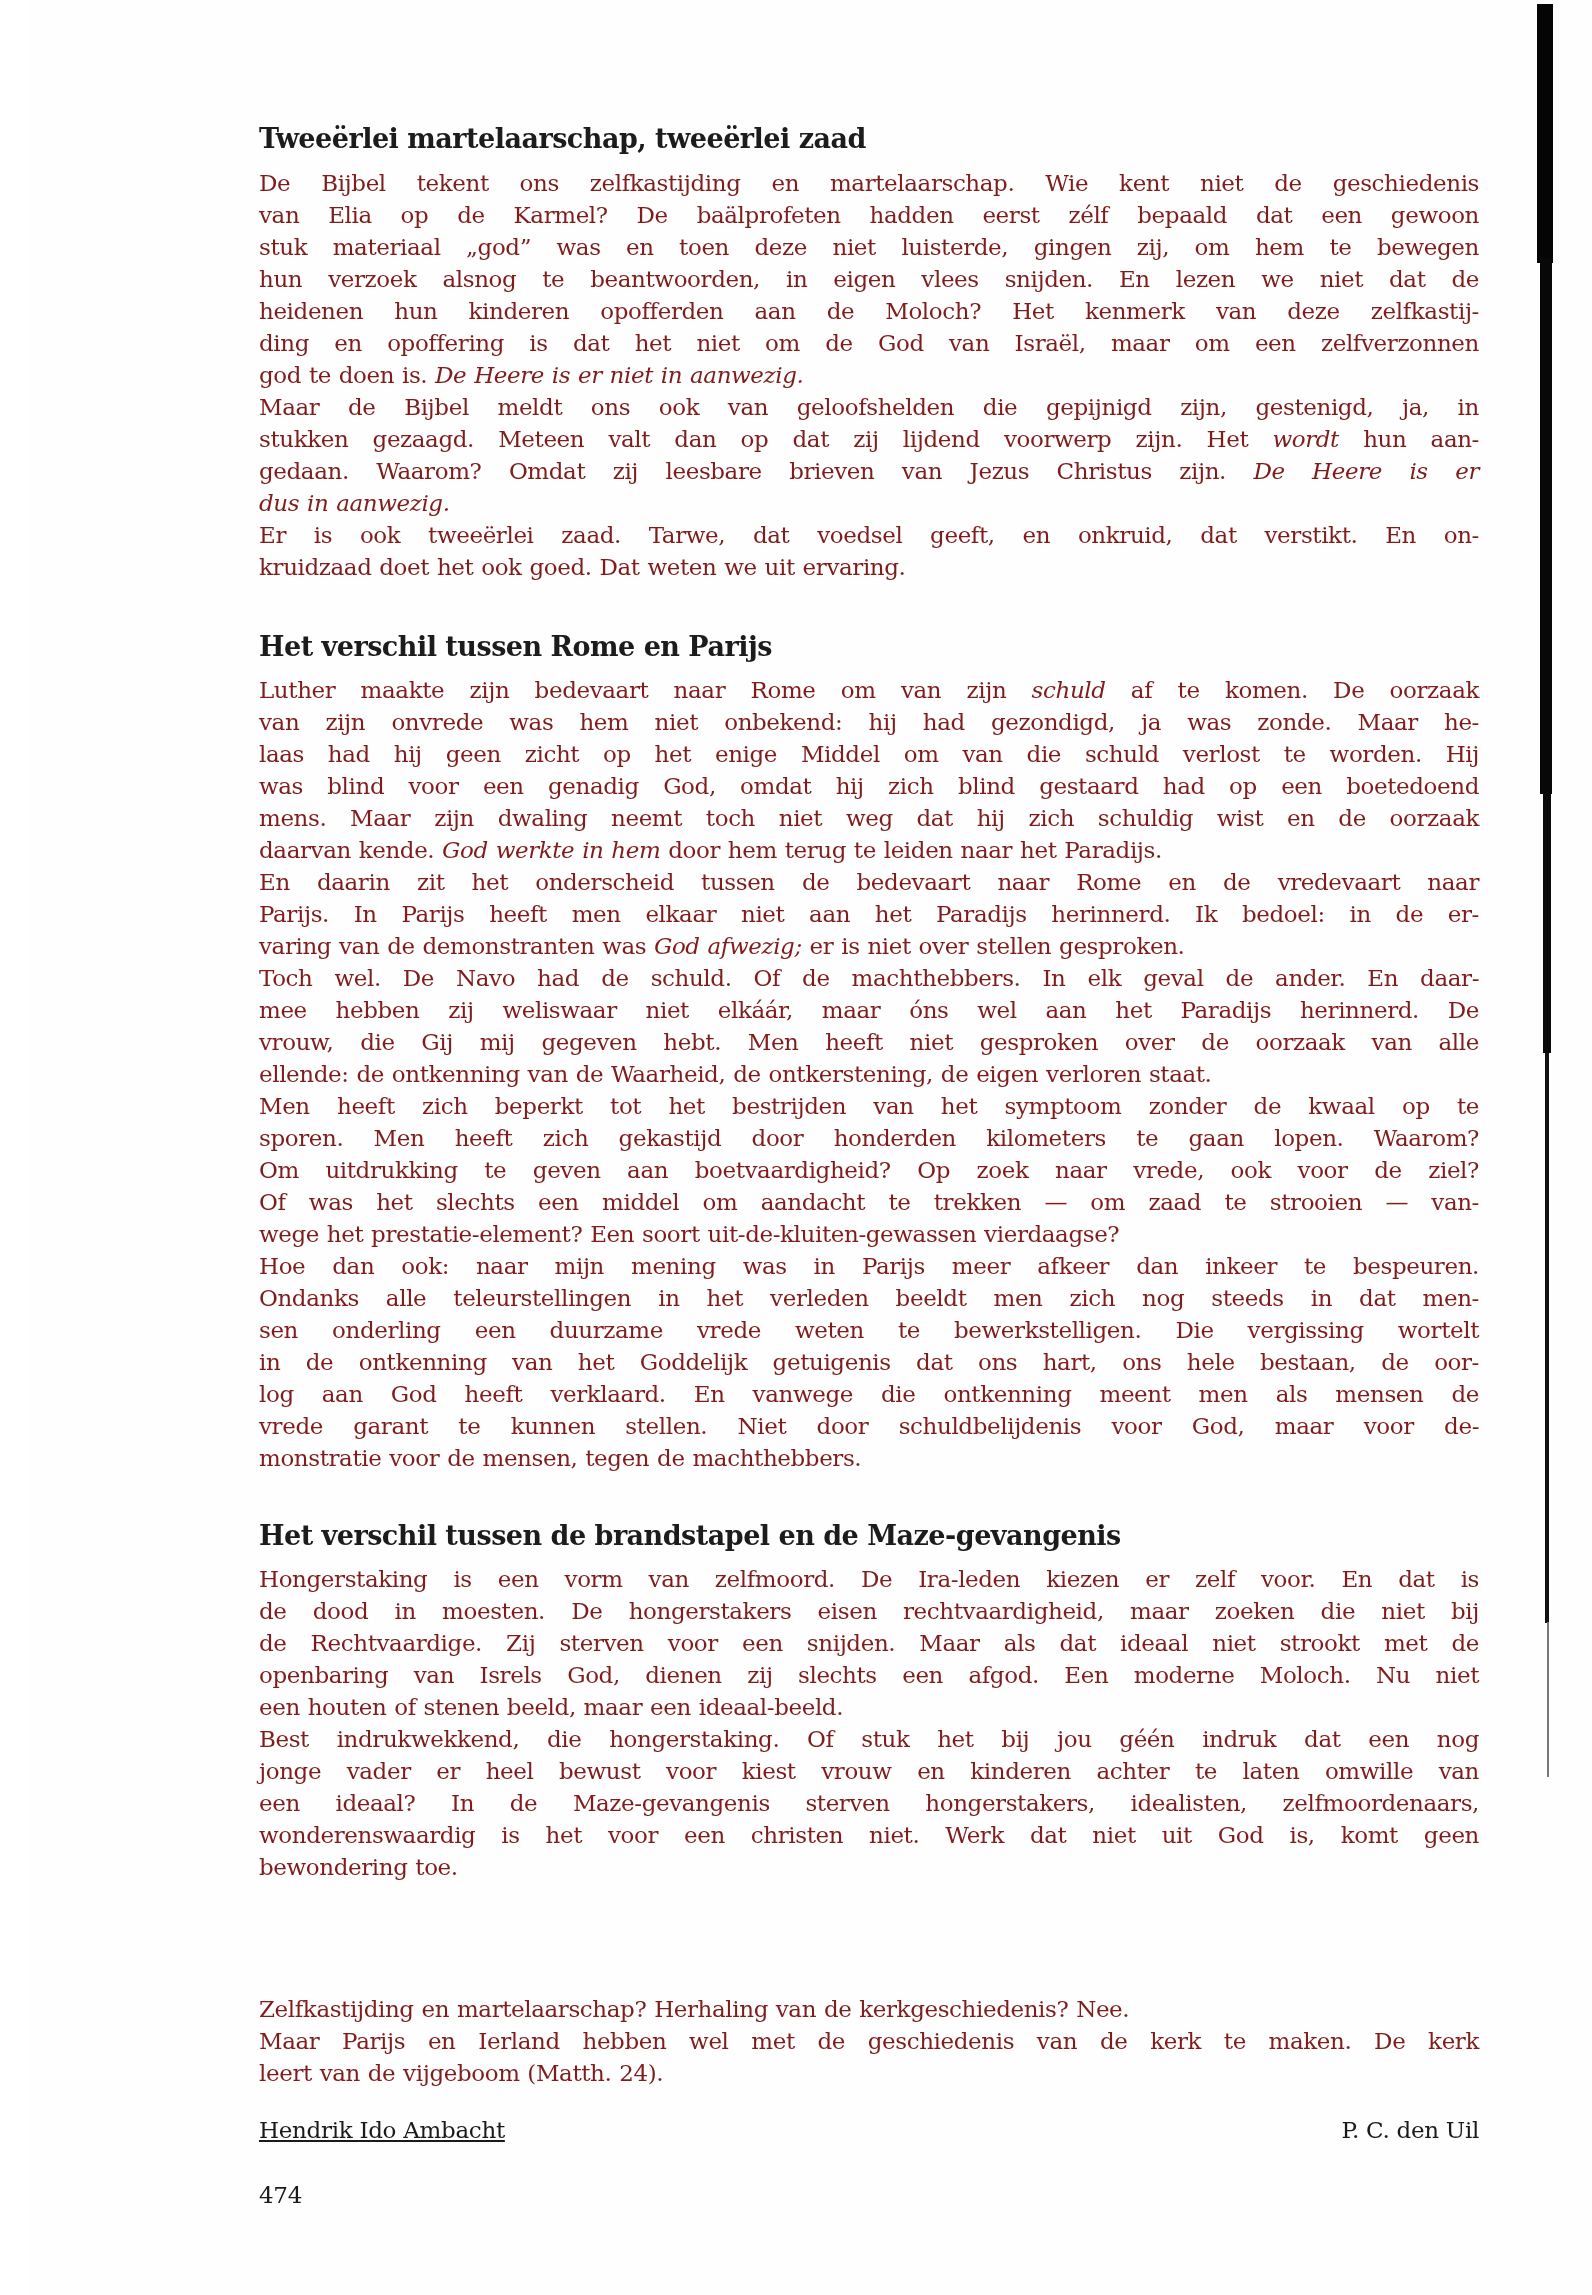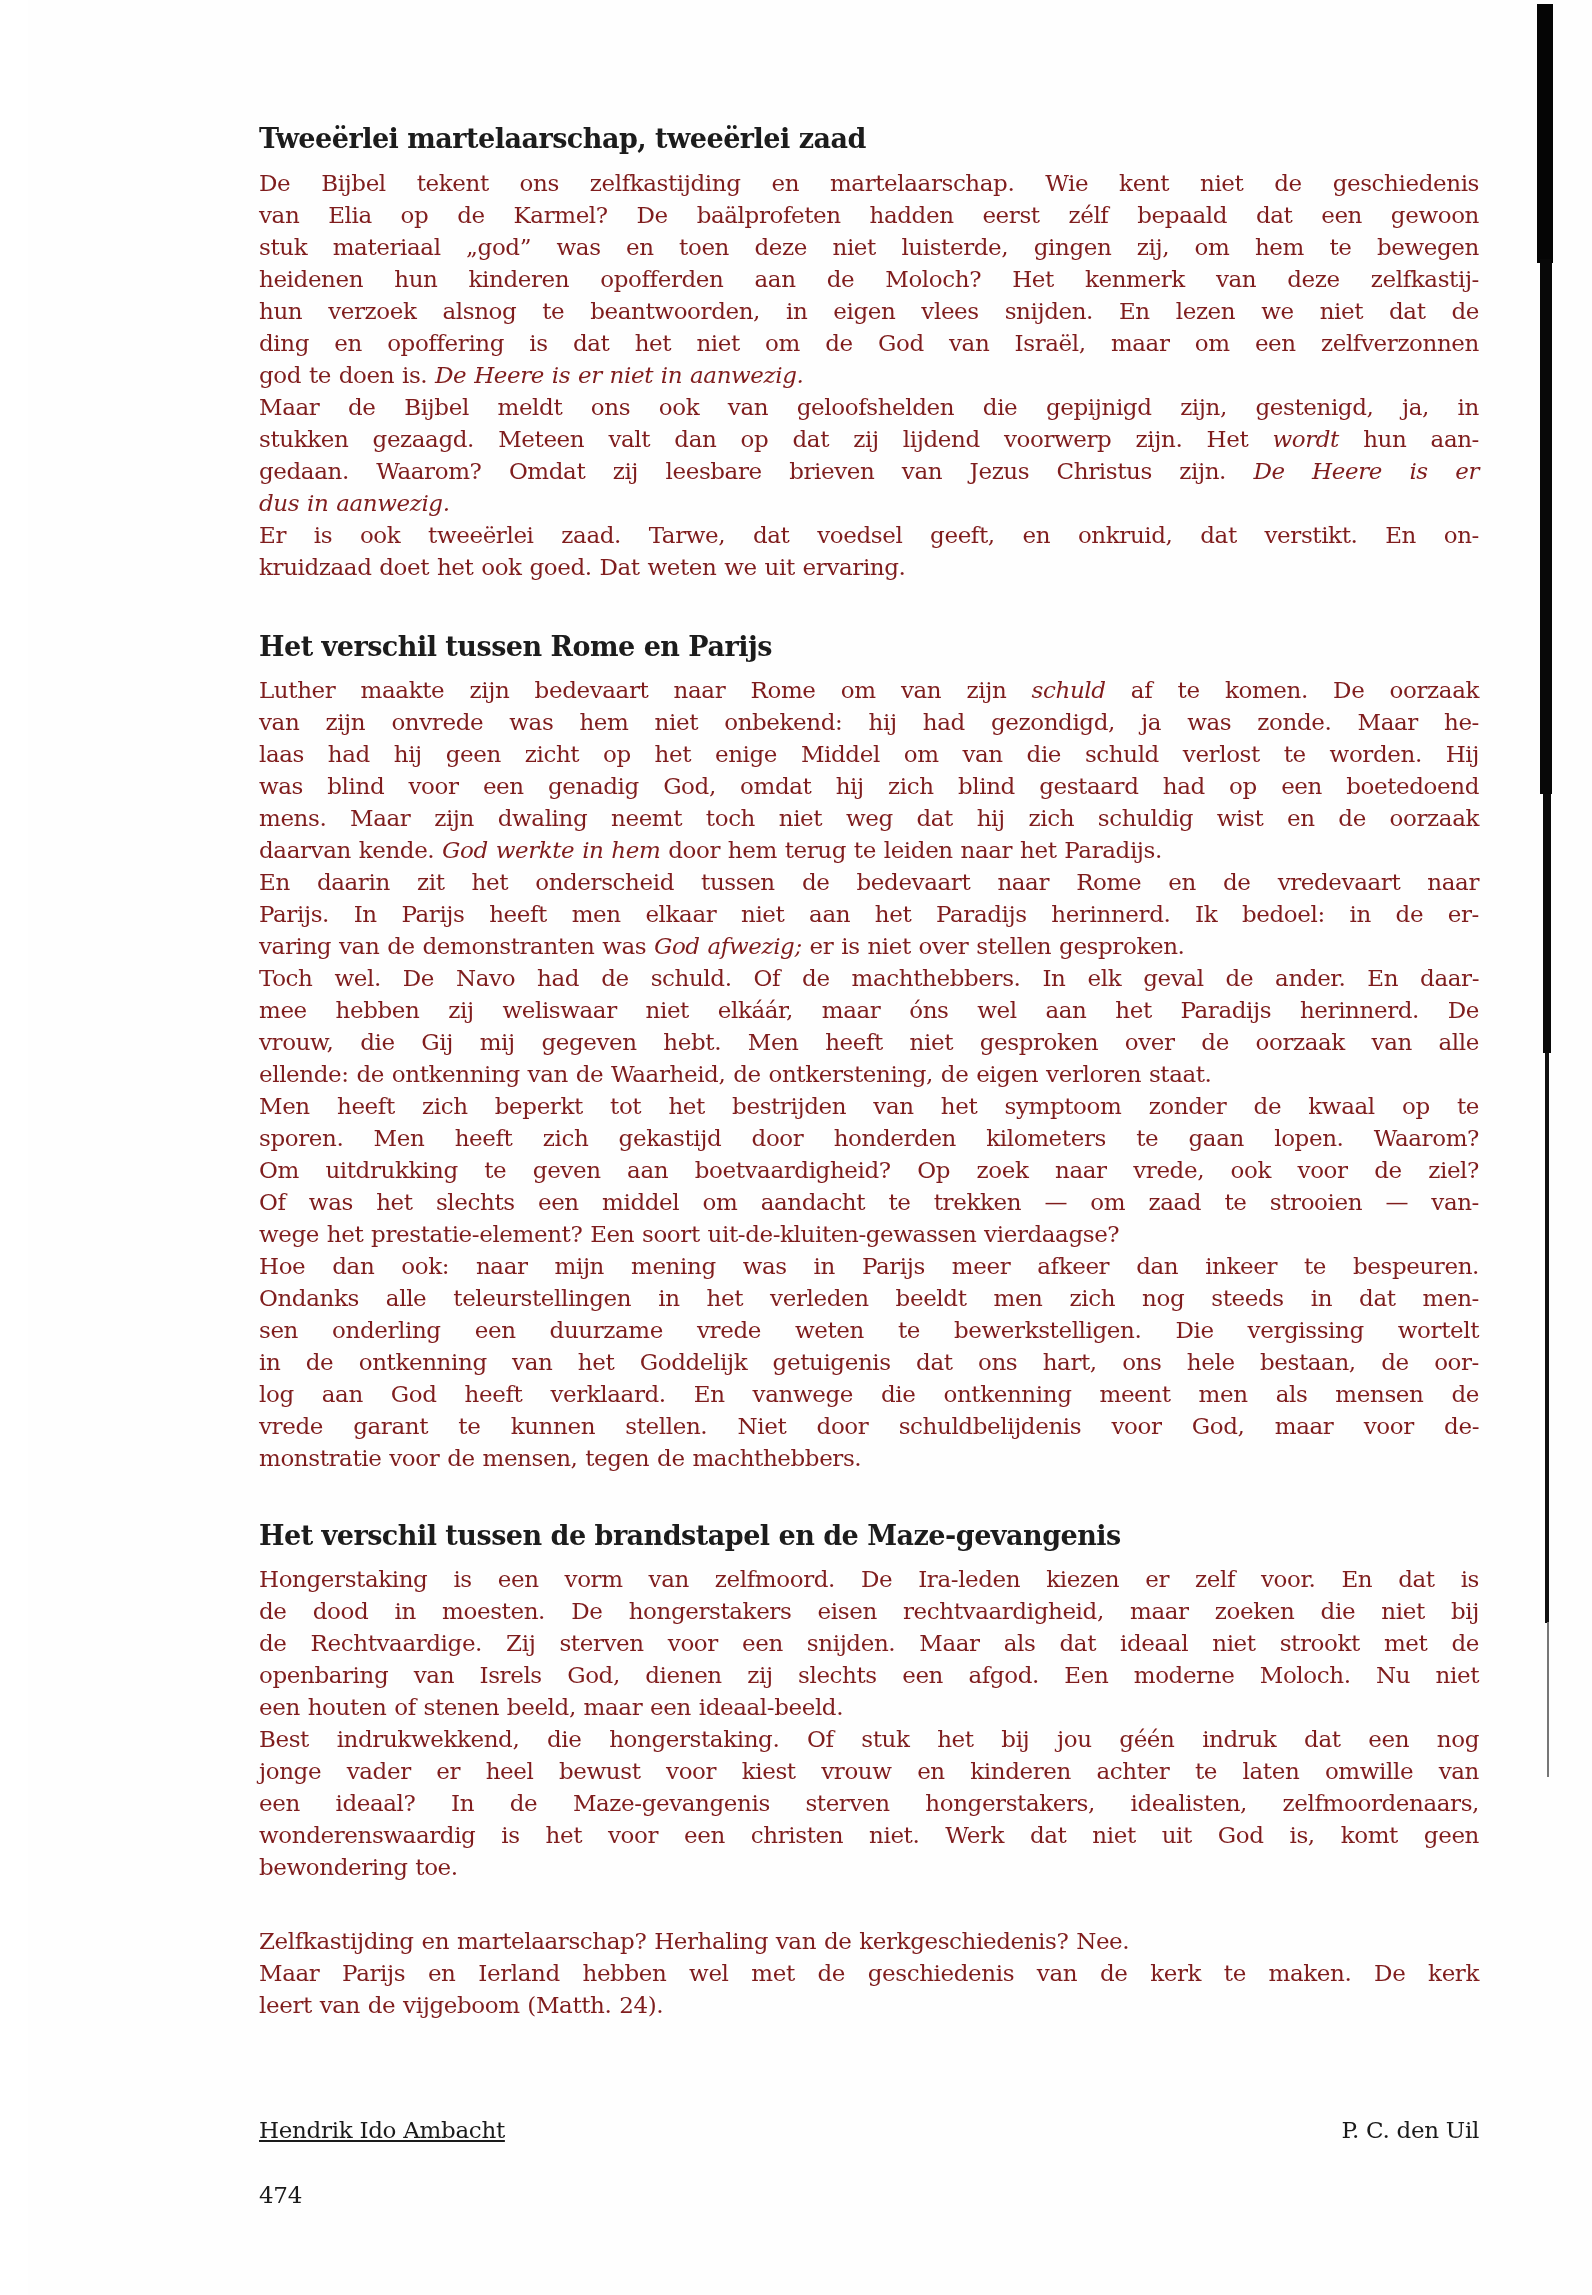--- a/index.html
+++ b/index.html
@@ -32,22 +32,22 @@
   <div class="edge-bar-mid"></div>
   <div class="edge-bar-thin"></div>
   <div class="edge-bar-hair"></div>
   <div class="edge-bar-fade"></div>
 
   <div class="heading" style="top:123px;">Tweeërlei martelaarschap, tweeërlei zaad</div>
   <div class="col" style="top:167px;">
       <span class="ln"><span>De Bijbel tekent ons zelfkastijding en martelaarschap. Wie kent niet de geschiedenis</span></span>
       <span class="ln"><span>van Elia op de Karmel? De baälprofeten hadden eerst zélf bepaald dat een gewoon</span></span>
       <span class="ln"><span>stuk materiaal „god” was en toen deze niet luisterde, gingen zij, om hem te bewegen</span></span>
+      <span class="ln"><span>hun verzoek alsnog te beantwoorden, in eigen vlees snijden. En lezen we niet dat de</span></span>
       <span class="ln"><span>heidenen hun kinderen opofferden aan de Moloch? Het kenmerk van deze zelfkastij-</span></span>
-      <span class="ln"><span>hun verzoek alsnog te beantwoorden, in eigen vlees snijden. En lezen we niet dat de</span></span>
       <span class="ln"><span>ding en opoffering is dat het niet om de God van Israël, maar om een zelfverzonnen</span></span>
       <span class="ln end"><span>god te doen is. </span><span class="it">De Heere is er niet in aanwezig.</span></span>
       <span class="ln"><span>Maar de Bijbel meldt ons ook van geloofshelden die gepijnigd zijn, gestenigd, ja, in</span></span>
       <span class="ln"><span>stukken gezaagd. Meteen valt dan op dat zij lijdend voorwerp zijn. Het </span><span class="it">wordt</span><span> hun aan-</span></span>
       <span class="ln"><span>gedaan. Waarom? Omdat zij leesbare brieven van Jezus Christus zijn. </span><span class="it">De Heere is er</span></span>
       <span class="ln end"><span class="it">dus in aanwezig.</span></span>
       <span class="ln"><span>Er is ook tweeërlei zaad. Tarwe, dat voedsel geeft, en onkruid, dat verstikt. En on-</span></span>
       <span class="ln end"><span>kruidzaad doet het ook goed. Dat weten we uit ervaring.</span></span>
     </div>
 
@@ -87,21 +87,21 @@
       <span class="ln"><span>de Rechtvaardige. Zij sterven voor een snijden. Maar als dat ideaal niet strookt met de</span></span>
       <span class="ln"><span>openbaring van Isrels God, dienen zij slechts een afgod. Een moderne Moloch. Nu niet</span></span>
       <span class="ln end"><span>een houten of stenen beeld, maar een ideaal-beeld.</span></span>
       <span class="ln"><span>Best indrukwekkend, die hongerstaking. Of stuk het bij jou géén indruk dat een nog</span></span>
       <span class="ln"><span>jonge vader er heel bewust voor kiest vrouw en kinderen achter te laten omwille van</span></span>
       <span class="ln"><span>een ideaal? In de Maze-gevangenis sterven hongerstakers, idealisten, zelfmoordenaars,</span></span>
       <span class="ln"><span>wonderenswaardig is het voor een christen niet. Werk dat niet uit God is, komt geen</span></span>
       <span class="ln end"><span>bewondering toe.</span></span>
     </div>
 
-  <div class="col" style="top:1925px;">
+  <div class="col" style="top:1993px;">
       <span class="ln end"><span>Zelfkastijding en martelaarschap? Herhaling van de kerkgeschiedenis? Nee.</span></span>
       <span class="ln"><span>Maar Parijs en Ierland hebben wel met de geschiedenis van de kerk te maken. De kerk</span></span>
       <span class="ln end"><span>leert van de vijgeboom (Matth. 24).</span></span>
     </div>
 
   <div class="sig" style="left:231px; top:2117px;text-decoration:underline;">Hendrik Ido Ambacht</div>
   <div class="sig" style="right:141px; top:2117px;">P. C. den Uil</div>
 
   <div class="sig" style="left:231px; top:2182px;">474</div>
 </div>

